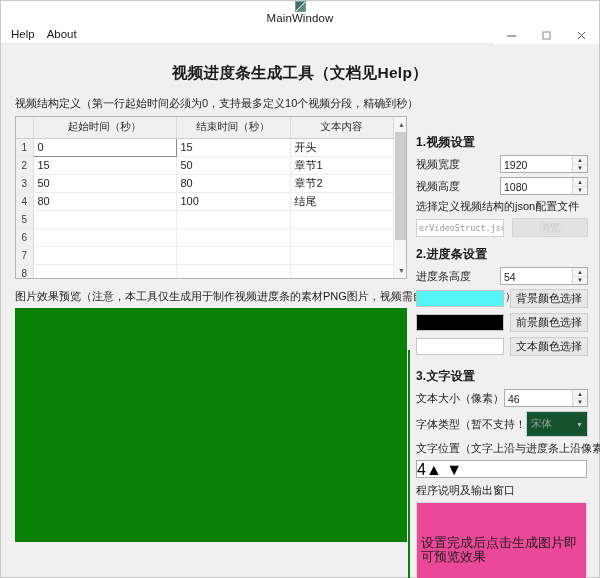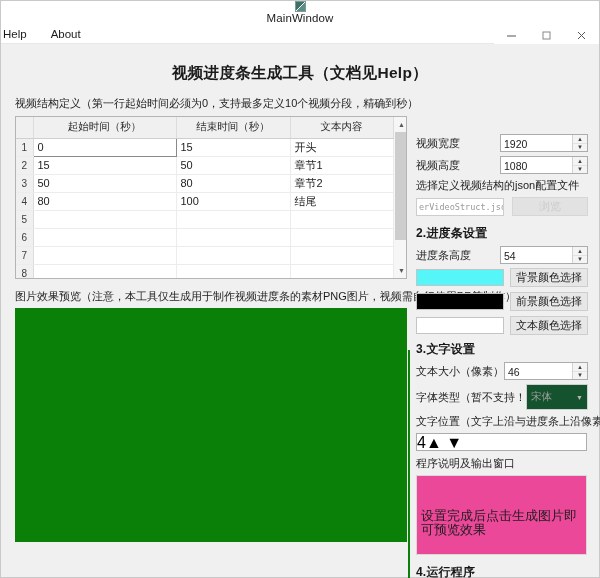--- a/index.html
+++ b/index.html
@@ -44,21 +44,22 @@
     color: #444; font-size: 12px;
     background: #ffffff;
   }
   .winbtn svg { display:block; }
   
   .menubar {
     height: 20px;
     background: #ffffff;
     display: flex;
     align-items: center;
-    gap: 20px;
+    padding-left: 8px;
+    gap: 8px;
     border-bottom: 1px solid #e8e8e8;
   }
   .menuitem {
     font-size: 11.5px;
     color: #1b1b1b;
     padding: 1px 2px;
   }
   
   .content {
     position: relative;
@@ -395,20 +396,21 @@
           <div class="sb-arrow">▼</div>
         </div>
       </div>
 
       <div class="field-label preview-label">图片效果预览（注意，本工具仅生成用于制作视频进度条的素材PNG图片，视频需自行使用PR等制作）</div>
       <div class="preview-box" style="background: rgb(11, 128, 9);"></div>
     </div>
 
     <div class="right-panel">
 
+      <div class="section-title">1.视频设置</div>
 
       <div class="row">
         <div class="lbl">视频宽度</div>
         <div class="spin">
           <div class="val">1920</div>
           <div class="arrows">
             <span>▲</span>
             <span>▼</span>
           </div>
         </div>
@@ -453,21 +455,21 @@
       <div class="swatchrow">
         <div class="swatch" id="sw-fg" style="background: rgb(0, 0, 0);"></div>
         <div class="btn btn-color">前景颜色选择</div>
       </div>
 
       <div class="swatchrow">
         <div class="swatch" id="sw-tx" style="background: rgb(255, 255, 255);"></div>
         <div class="btn btn-color">文本颜色选择</div>
       </div>
 
-      <div class="section-title" style="margin-top:6px">3.文字设置</div>
+      <div class="section-title" style="margin-top:12px">3.文字设置</div>
 
       <div class="row">
         <div class="lbl">文本大小（像素）</div>
         <div class="spin">
           <div class="val">46</div>
           <div class="arrows">
             <span>▲</span>
             <span>▼</span>
           </div>
         </div>

